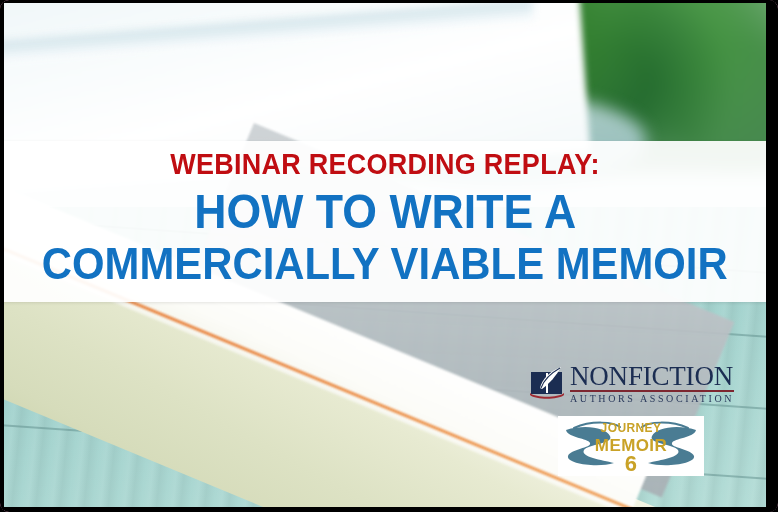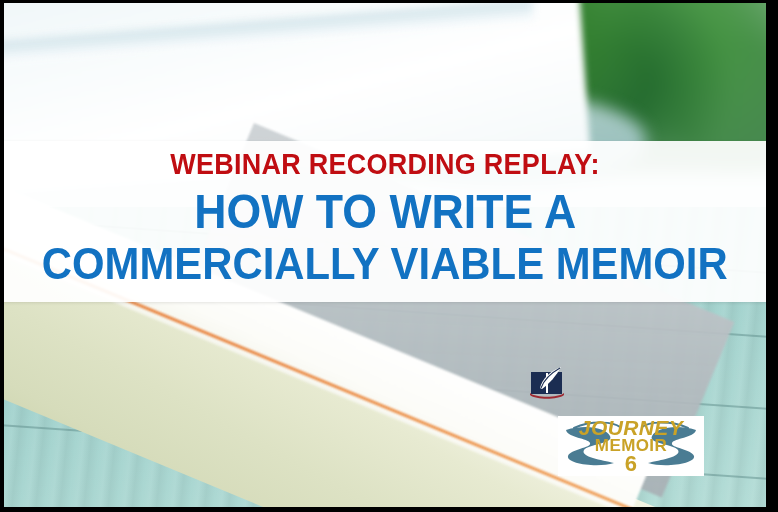--- a/index.html
+++ b/index.html
@@ -13,20 +13,21 @@
     overflow: hidden;
     font-family: "Liberation Sans", sans-serif;
   }
 
   #promo-graphic {
     position: relative;
     width: 778px;
     height: 512px;
     background: #f9a8d4;
     overflow: hidden;
+    border-radius: 9px;
   }
 
   
   .photo {
     position: absolute;
     left: 4px;
     top: 3px;
     width: 762px;
     height: 504px;
     overflow: hidden;
@@ -305,21 +306,21 @@
     display: flex;
     flex-direction: column;
     align-items: center;
     justify-content: center;
     color: #C9A227;
     font-weight: bold;
     letter-spacing: .4px;
     z-index: 3;
     pointer-events: none;
   }
-  .js6-l1 { font-size: 21px; line-height: 18px; font-style: italic; }
+  .js6-l1 { font-size: 12px; line-height: 18px; }
   .js6-l2 { font-size: 17px; line-height: 17px; }
   .js6-l3 { font-size: 22px; line-height: 20px; }
 
   
   .frame-top   { position:absolute; left:0; top:0;    width:100%; height:3px;  background:#000; }
   .frame-bot   { position:absolute; left:0; bottom:0; width:100%; height:5px;  background:#000; }
   .frame-left  { position:absolute; left:0; top:0;    width:4px;  height:100%; background:#000; }
   .frame-right { position:absolute; right:0; top:0;   width:12px; height:100%; background:#000; }
 </style>
 </head>
@@ -367,20 +368,25 @@
         <path d="M19 8 L34 8 L34 30 L19 30 Z" fill="#1b2d52"></path>
 
         <path d="M18 9 L20 9 L20 29 L18 29 Z" fill="#ffffff"></path>
 
         <path d="M12 24 C14 15, 22 7, 33 3 C28 12, 22 19, 14 25 Z" fill="#ffffff"></path>
         <path d="M13 24 C16 16, 23 9, 32 4" stroke="#1b2d52" stroke-width="1.1" fill="none"></path>
 
         <path d="M2 29 C8 34, 30 34, 36 29 L36 31 C30 36, 8 36, 2 31 Z" fill="#9e2a32"></path>
       </svg>
     </div>
+    <div class="naa-wordmark">
+      <div class="naa-word-main">NONFICTION</div>
+      <div class="naa-rule"></div>
+      <div class="naa-word-sub">AUTHORS ASSOCIATION</div>
+    </div>
   </div>
 
   <div class="js6-logo">
     <svg width="146" height="60" viewBox="0 0 146 60" style="position:absolute;left:0;top:0;z-index:1;">
 
       <path d="M8 14 C28 8, 48 12, 52 20 C56 28, 30 28, 26 34 C22 41, 44 44, 56 47 C40 52, 8 48, 10 40 C12 33, 34 32, 32 27 C30 22, 10 22, 8 14 Z" fill="#4A7C93"></path>
 
       <path d="M138 14 C118 8, 98 12, 94 20 C90 28, 116 28, 120 34 C124 41, 102 44, 90 47 C106 52, 138 48, 136 40 C134 33, 112 32, 114 27 C116 22, 136 22, 138 14 Z" fill="#4A7C93"></path>
 
       <path d="M16 12 C34 4, 56 6, 62 11" stroke="#4A7C93" stroke-width="2" fill="none" stroke-linecap="round"></path>

